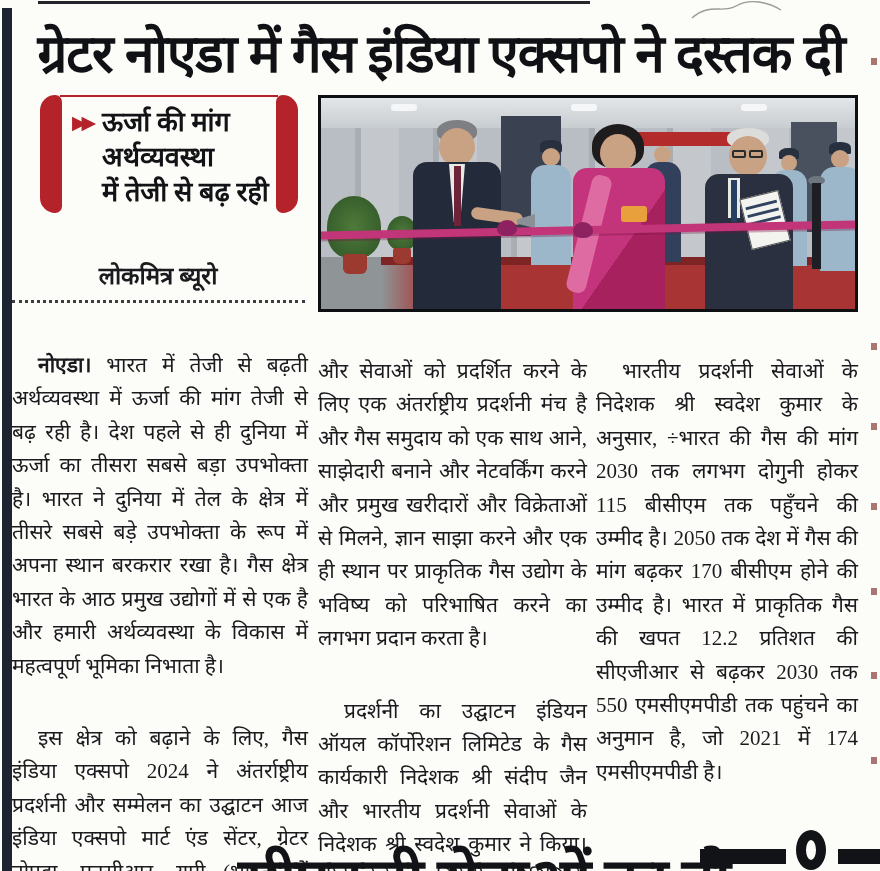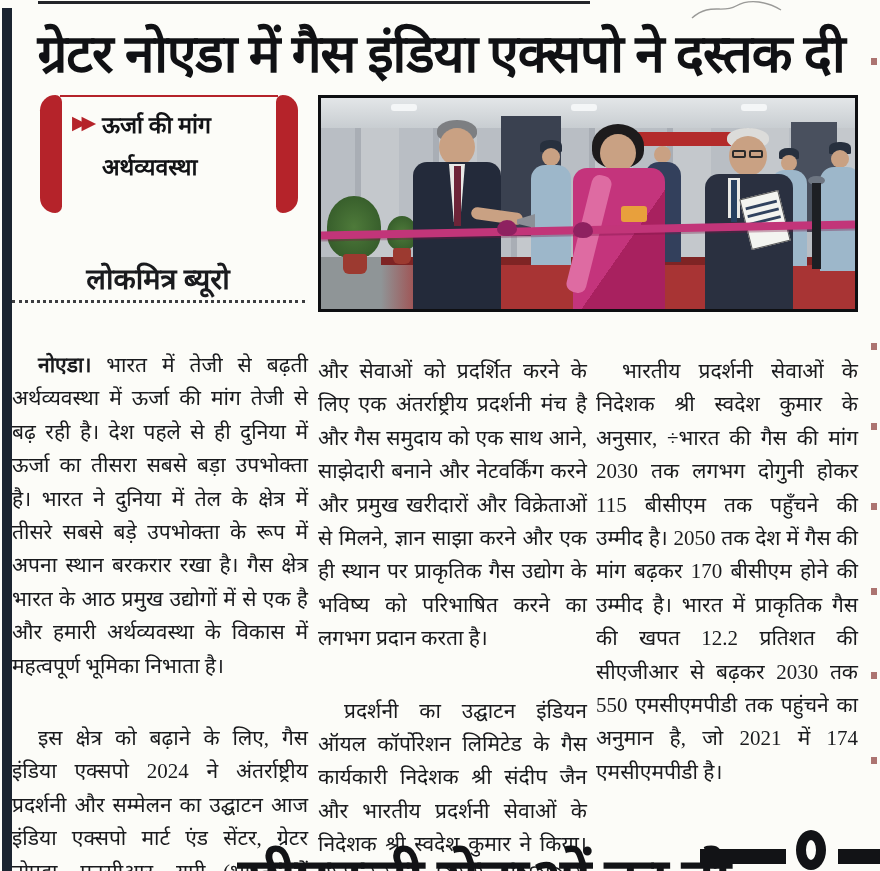--- a/index.html
+++ b/index.html
@@ -24,23 +24,23 @@
     font-size:53px;font-weight:700;color:#101114;letter-spacing:-1px;
     white-space:nowrap;text-align:center;line-height:84px;}
 
   
   .kicker{position:absolute;left:40px;top:95px;width:258px;height:120px;}
   .kicker .bracket{position:absolute;top:0;width:22px;height:118px;background:var(--accent-red);}
   .kicker .bracket.l{left:0;border-radius:16px 7px 7px 16px;}
   .kicker .bracket.r{right:0;border-radius:7px 16px 16px 7px;}
   .kicker .topline{position:absolute;left:20px;right:20px;top:0;height:2px;background:var(--accent-red);}
   .kicker .chevrons{position:absolute;left:32px;top:16px;color:var(--accent-red);font-size:19px;letter-spacing:-5px;font-family:"DejaVu Sans",sans-serif;}
-  .kicker .ktext{position:absolute;left:62px;top:10px;width:178px;font-size:23px;font-weight:700;line-height:42px;color:#121316;}
-
-  .byline{position:absolute;left:12px;top:258px;width:292px;text-align:center;font-size:29px;font-weight:700;color:#1a1b1e;}
+  .kicker .ktext{position:absolute;left:62px;top:10px;width:178px;font-size:27px;font-weight:700;line-height:35px;color:#121316;}
+
+  .byline{position:absolute;left:12px;top:258px;width:292px;text-align:center;font-size:24px;font-weight:700;color:#1a1b1e;}
   .dotted-rule{position:absolute;left:12px;top:300px;width:293px;height:0;border-top:3px dotted #3c3d40;}
 
   .bodycol{position:absolute;font-size:21px;line-height:33.4px;text-align:justify;color:#191a1d;}
   .bodycol p{text-indent:26px;margin-top:39px;}
   .col1{left:12px;top:310px;width:296px;}
   .col2{left:318px;top:316px;width:269px;}
   .col3{left:596px;top:316px;width:262px;}
   .dateline{font-weight:700;}
 
   
@@ -93,20 +93,21 @@
 
   <div class="headline">ग्रेटर नोएडा में गैस इंडिया एक्सपो ने दस्तक दी</div>
 
   <div class="kicker">
     <div class="topline"></div>
     <div class="bracket l"></div>
     <div class="bracket r"></div>
     <div class="chevrons">▶▶</div>
     <div class="ktext">
       <span>ऊर्जा की मांग अर्थव्यवस्था</span><br>
+      <span>में तेजी से बढ़ रही</span>
     </div>
   </div>
 
   <div class="byline">लोकमित्र ब्यूरो</div>
   <div class="dotted-rule"></div>
 
   <div class="photo" role="img" aria-label="गैस इंडिया एक्सपो के उद्घाटन पर रिबन काटते अतिथि">
     <div class="ph-ceiling"></div>
     <div class="ph-light" style="left:70px"></div>
     <div class="ph-light" style="left:250px"></div>

